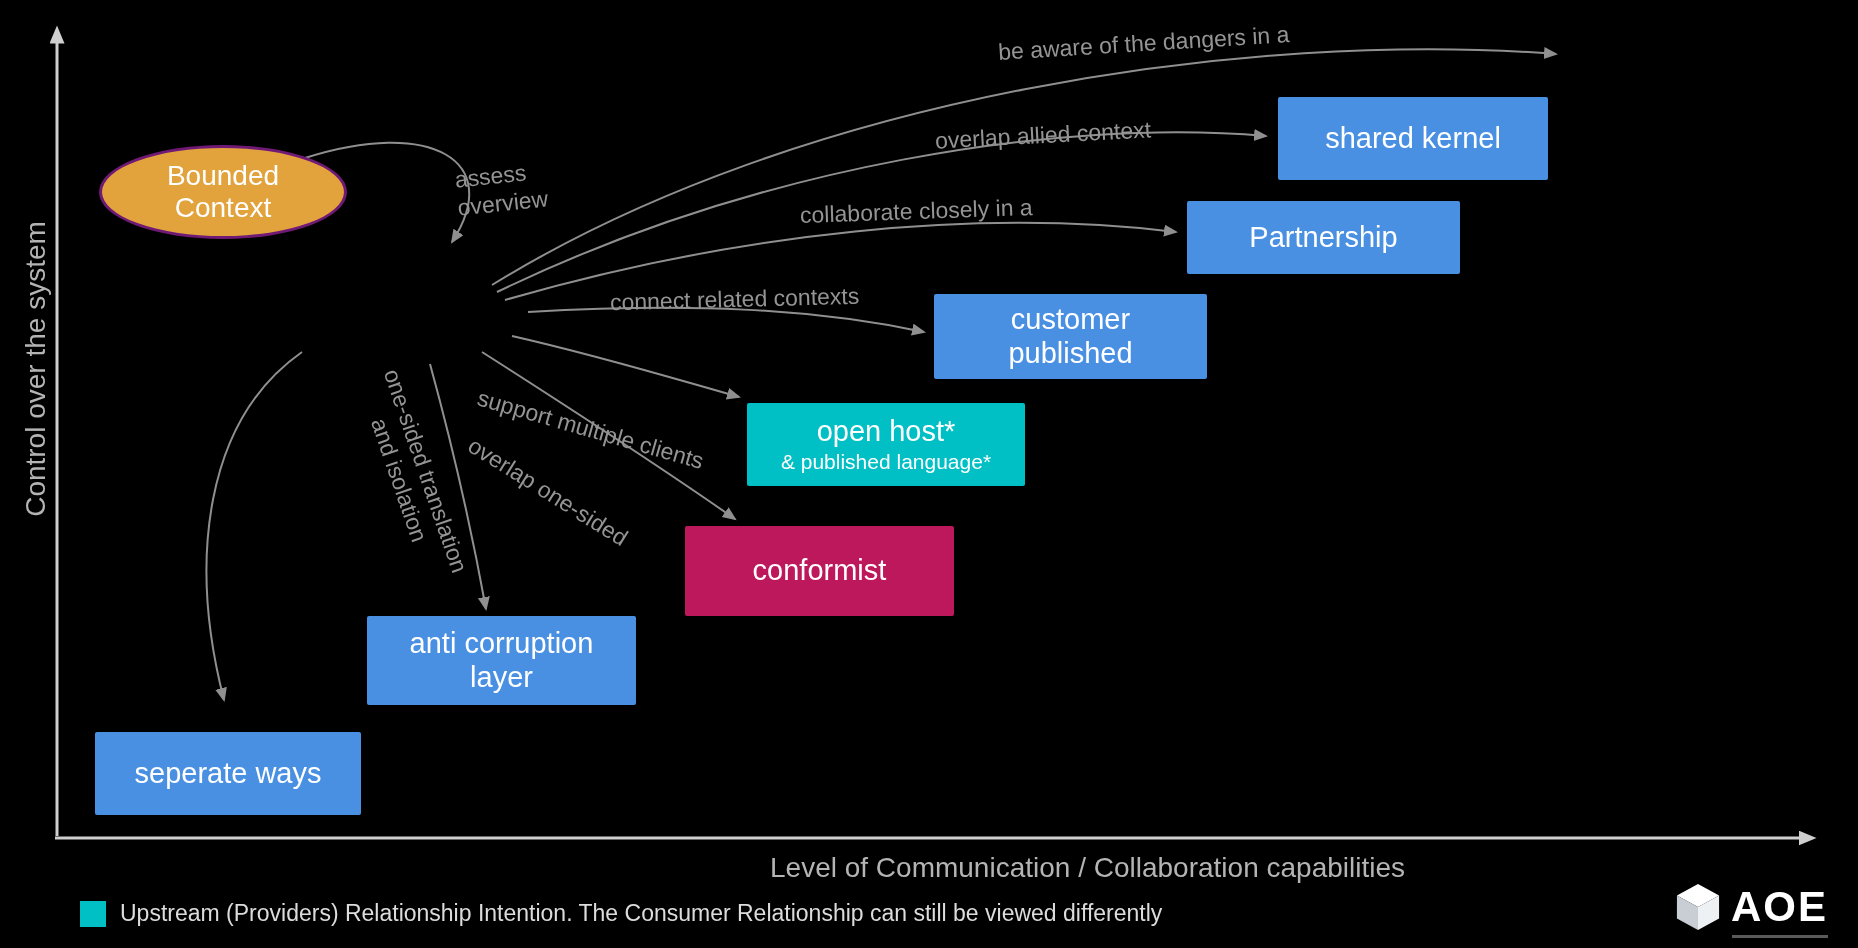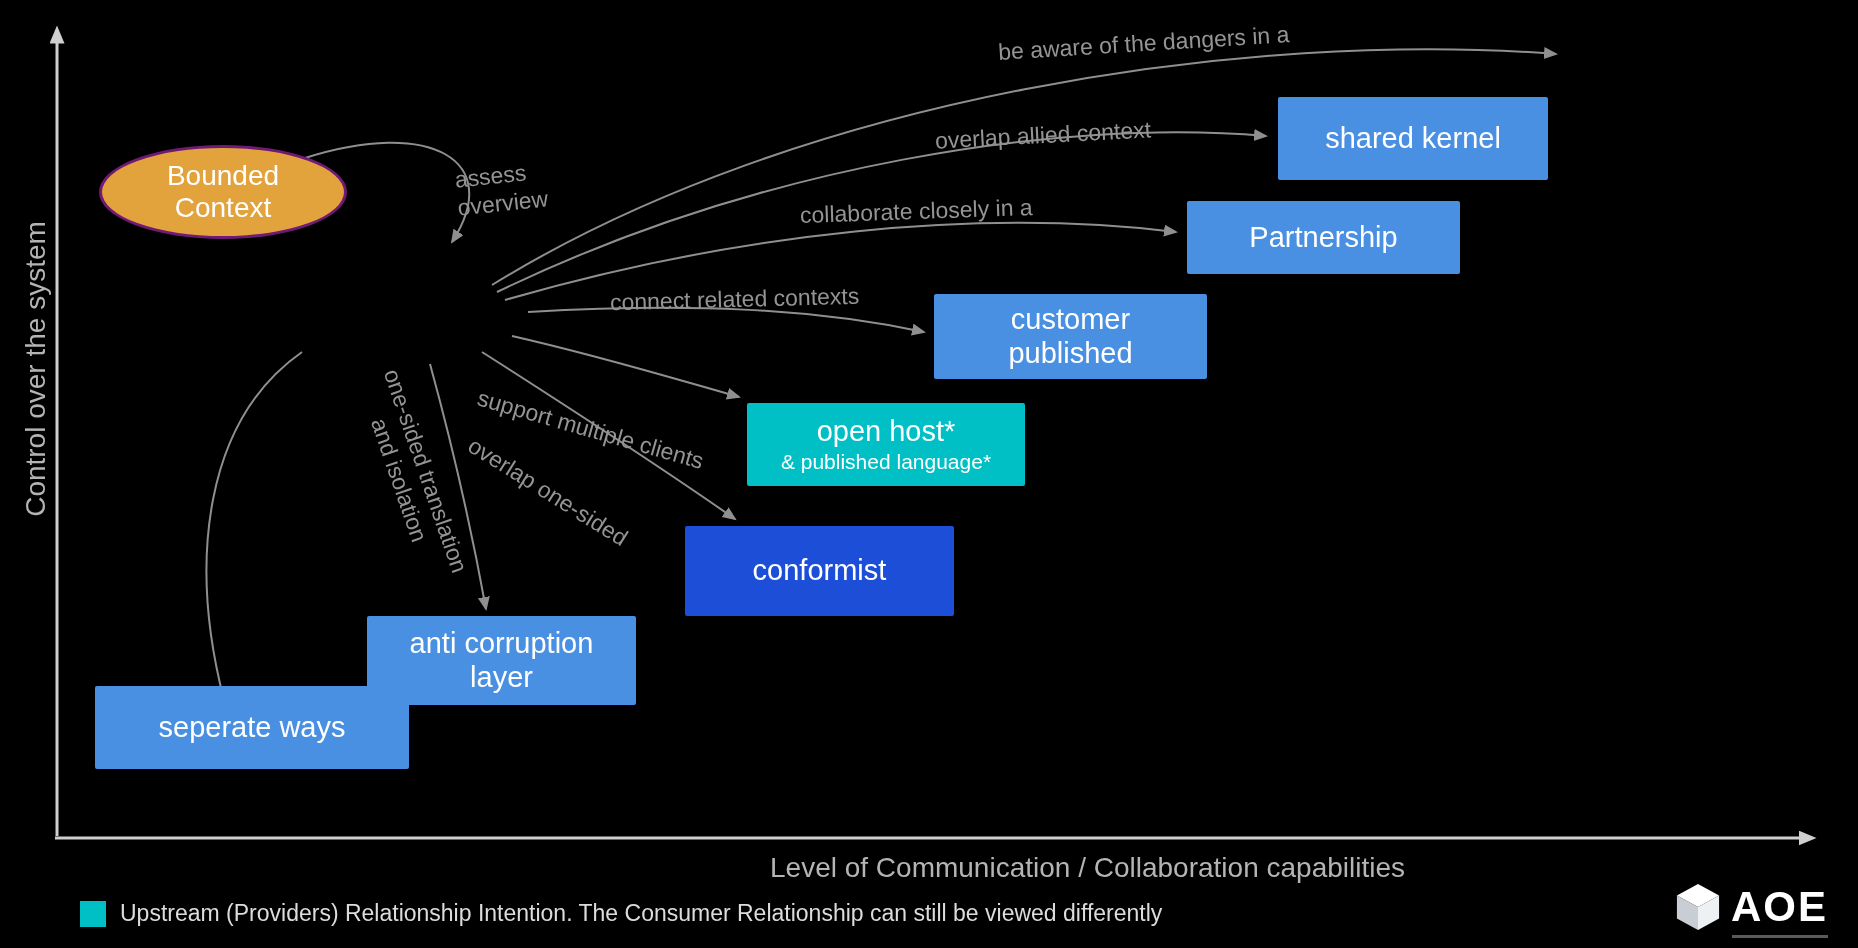--- a/index.html
+++ b/index.html
@@ -25,21 +25,21 @@
 
   #n-bounded     { left: 99px;   top: 145px; width: 248px; height: 94px; }
   #n-contextmap  { left: 243px;  top: 253px; width: 284px; height: 114px; font-size: 30px; }
   #n-monolith    { left: 1567px; top: 21px;  width: 263px; height: 76px; }
   #n-shared      { left: 1278px; top: 97px;  width: 270px; height: 83px; }
   #n-partnership { left: 1187px; top: 201px; width: 273px; height: 73px; }
   #n-customer    { left: 934px;  top: 294px; width: 273px; height: 85px; }
   #n-openhost    { left: 747px;  top: 403px; width: 278px; height: 83px; }
   #n-conformist  { left: 685px;  top: 526px; width: 269px; height: 90px; }
   #n-acl         { left: 367px;  top: 616px; width: 269px; height: 89px; }
-  #n-seperate    { left: 95px;   top: 686px; width: 314px; height: 83px; }
+  #n-seperate    { left: 95px;   top: 732px; width: 266px; height: 83px; }
 
   .edge-label {
     position: absolute; color: #949494; font-size: 23px;
     white-space: nowrap; line-height: 1.2;
   }
   #l-assess      { left: 456px; top: 160px; transform: rotate(-6deg); white-space: normal; width: 130px; }
   #l-monolith    { left: 998px; top: 30px;  transform: rotate(-3.5deg); }
   #l-shared      { left: 935px; top: 122px; transform: rotate(-3deg); }
   #l-partnership { left: 800px; top: 198px; transform: rotate(-2deg); }
   #l-customer    { left: 610px; top: 286px; transform: rotate(-1.5deg); }
@@ -109,21 +109,21 @@
   <div class="node rect-node" id="n-customer" style="background-color: rgb(74, 144, 226);">
     <span>customer</span>
     <span>published</span>
   </div>
 
   <div class="node rect-node" id="n-openhost" style="background-color: rgb(0, 191, 197); align-items: center;">
     <span>open host*</span>
     <span class="sub-line">&amp; published language*</span>
   </div>
 
-  <div class="node rect-node" id="n-conformist" style="background-color: #1d4ed8;">
+  <div class="node rect-node" id="n-conformist" style="background-color: #be185d;">
     <span>conformist</span>
   </div>
 
   <div class="node rect-node" id="n-acl" style="background-color: rgb(74, 144, 226);">
     <span>anti corruption</span>
     <span>layer</span>
   </div>
 
   <div class="node rect-node" id="n-seperate" style="background-color: rgb(74, 144, 226);">
     <span>seperate ways</span>

